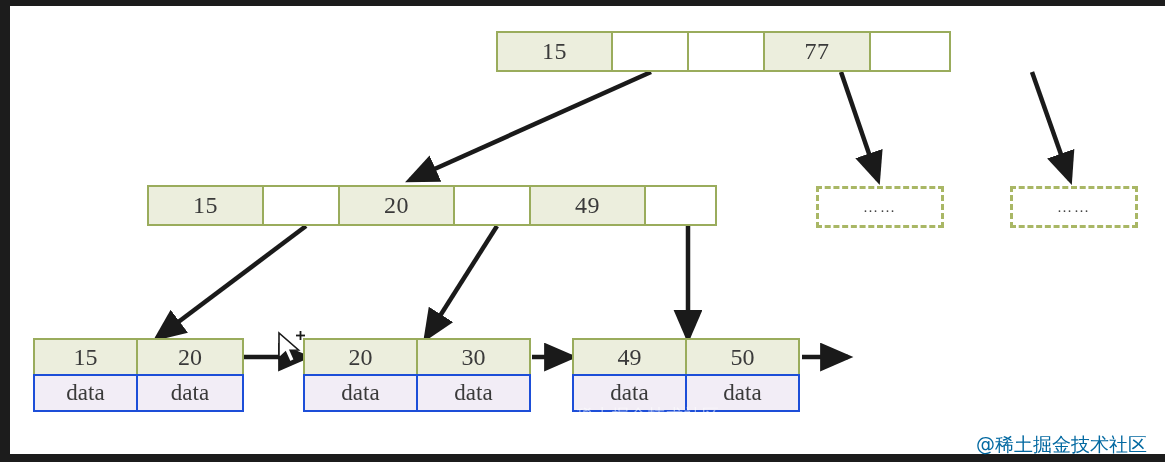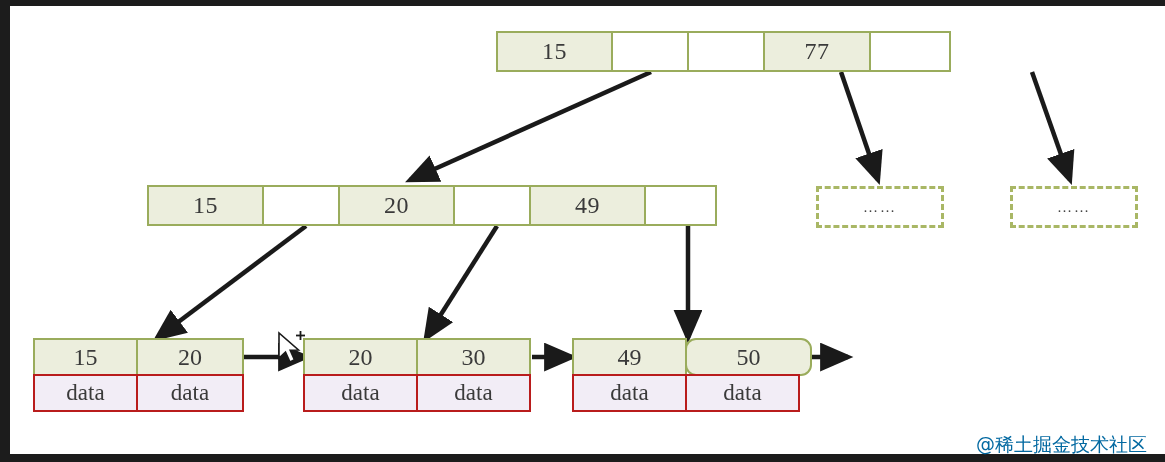--- a/index.html
+++ b/index.html
@@ -60,21 +60,21 @@
     height: 38px;
     display: flex;
     align-items: center;
     justify-content: center;
     font-size: 24px;
     color: #3a3a3a;
   }
   .leaf-key + .leaf-key { margin-left: -2px; }
   .leaf-data {
     box-sizing: border-box;
-    border: 2px solid #b91c1c;
+    border: 2px solid #1d4ed8;
     background: #f2edf6;
     height: 38px;
     display: flex;
     align-items: center;
     justify-content: center;
     font-size: 23px;
     color: #3a3a3a;
   }
   .leaf-data + .leaf-data { margin-left: -2px; }
   .leaf-row.data-row { margin-top: -2px; }
@@ -196,28 +196,29 @@
     </div>
     <div class="leaf-row data-row">
       <div class="leaf-data" style="width:115px;">data</div>
       <div class="leaf-data" style="width:115px;">data</div>
     </div>
   </div>
 
   <div class="leaf" style="left:562px; top:338px;">
     <div class="leaf-row key-row">
       <div class="leaf-key" style="width:115px;">49</div>
-      <div class="leaf-key" style="width:127px;border-radius:11px;">50</div>
+      <div class="leaf-key" style="width:115px;">50</div>
     </div>
     <div class="leaf-row data-row">
       <div class="leaf-data" style="width:115px;">data</div>
       <div class="leaf-data" style="width:115px;">data</div>
     </div>
   </div>
 
+  <div class="watermark-faint" style="left:566px; top:404px;">稀土掘金技术社区</div>
 
   <div class="watermark" style="left:966px; top:432px;">@稀土掘金技术社区</div>
 
   <svg id="cursor" width="34" height="36" viewBox="0 0 34 36" style="left:266px; top:331px;" xmlns="http://www.w3.org/2000/svg">
     <path d="M3,2 L3,27 L9.5,21 L14,31 L18.5,28.8 L14.2,19.2 L22.5,19 Z" fill="#ffffff" stroke="#1a1a1a" stroke-width="1.6"></path>
     <g stroke="#1a1a1a" stroke-width="1.8">
       <line x1="20" y1="4.5" x2="29" y2="4.5"></line>
       <line x1="24.5" y1="0" x2="24.5" y2="9"></line>
     </g>
   </svg>

